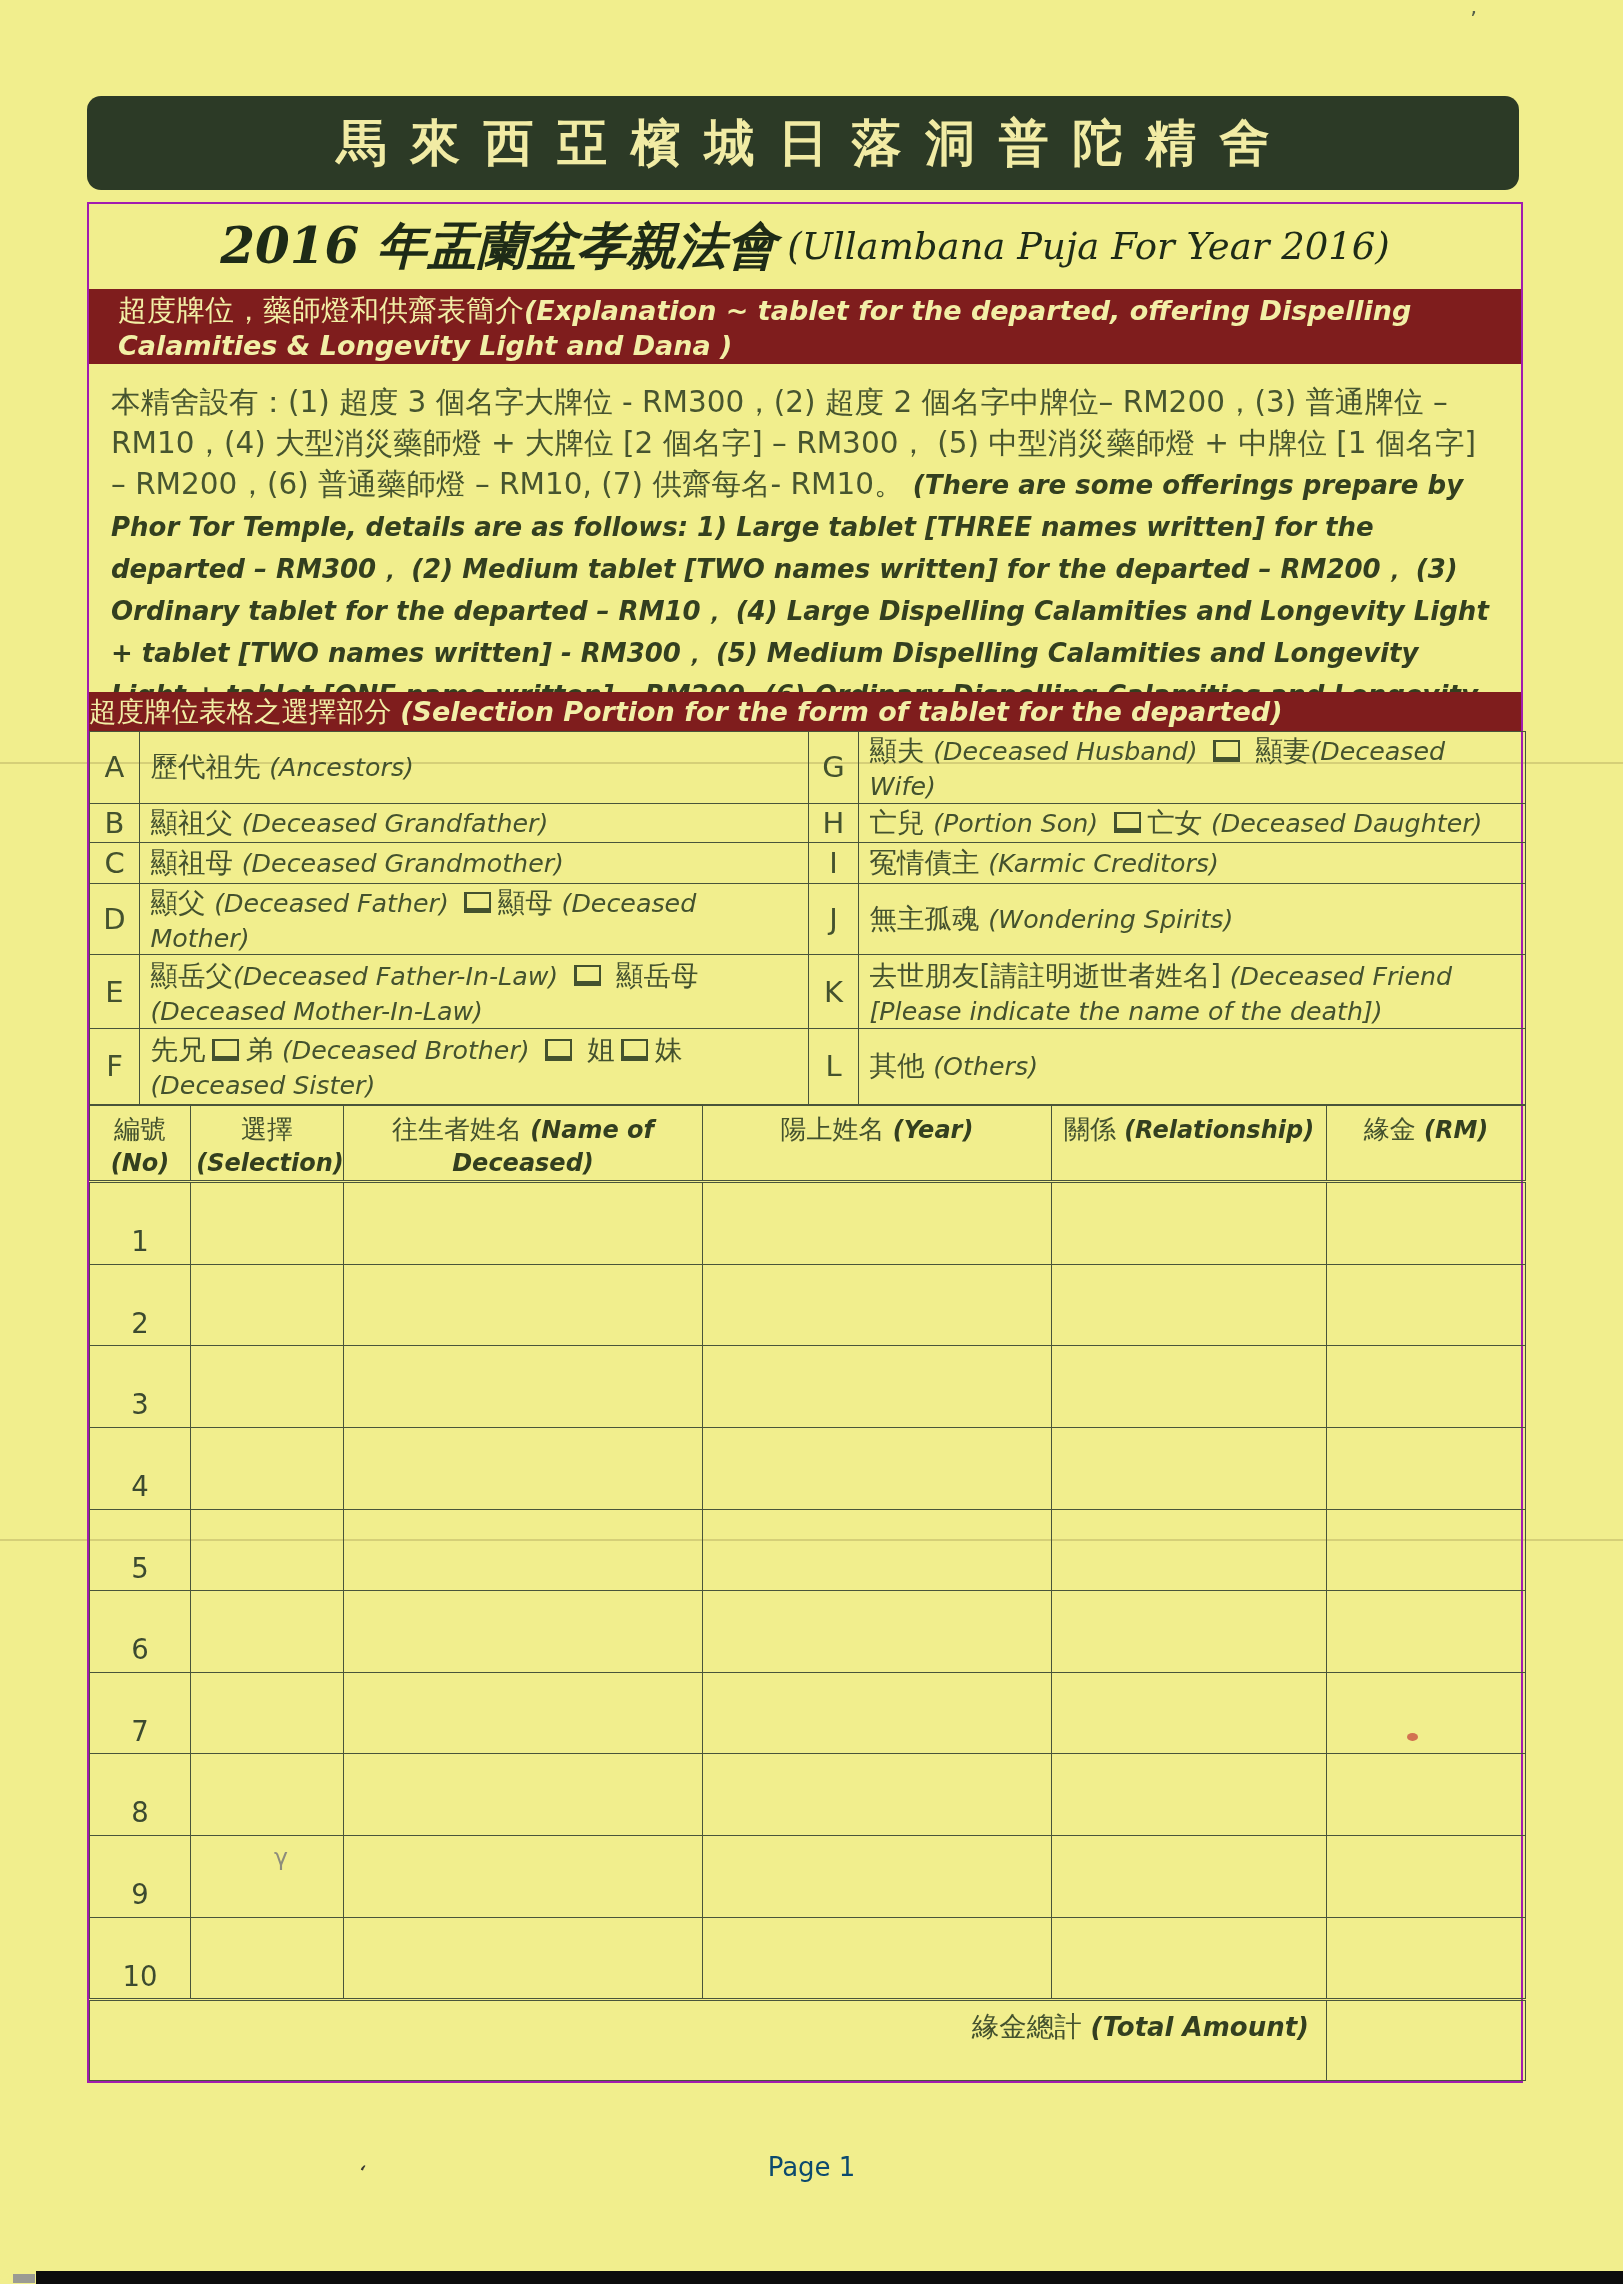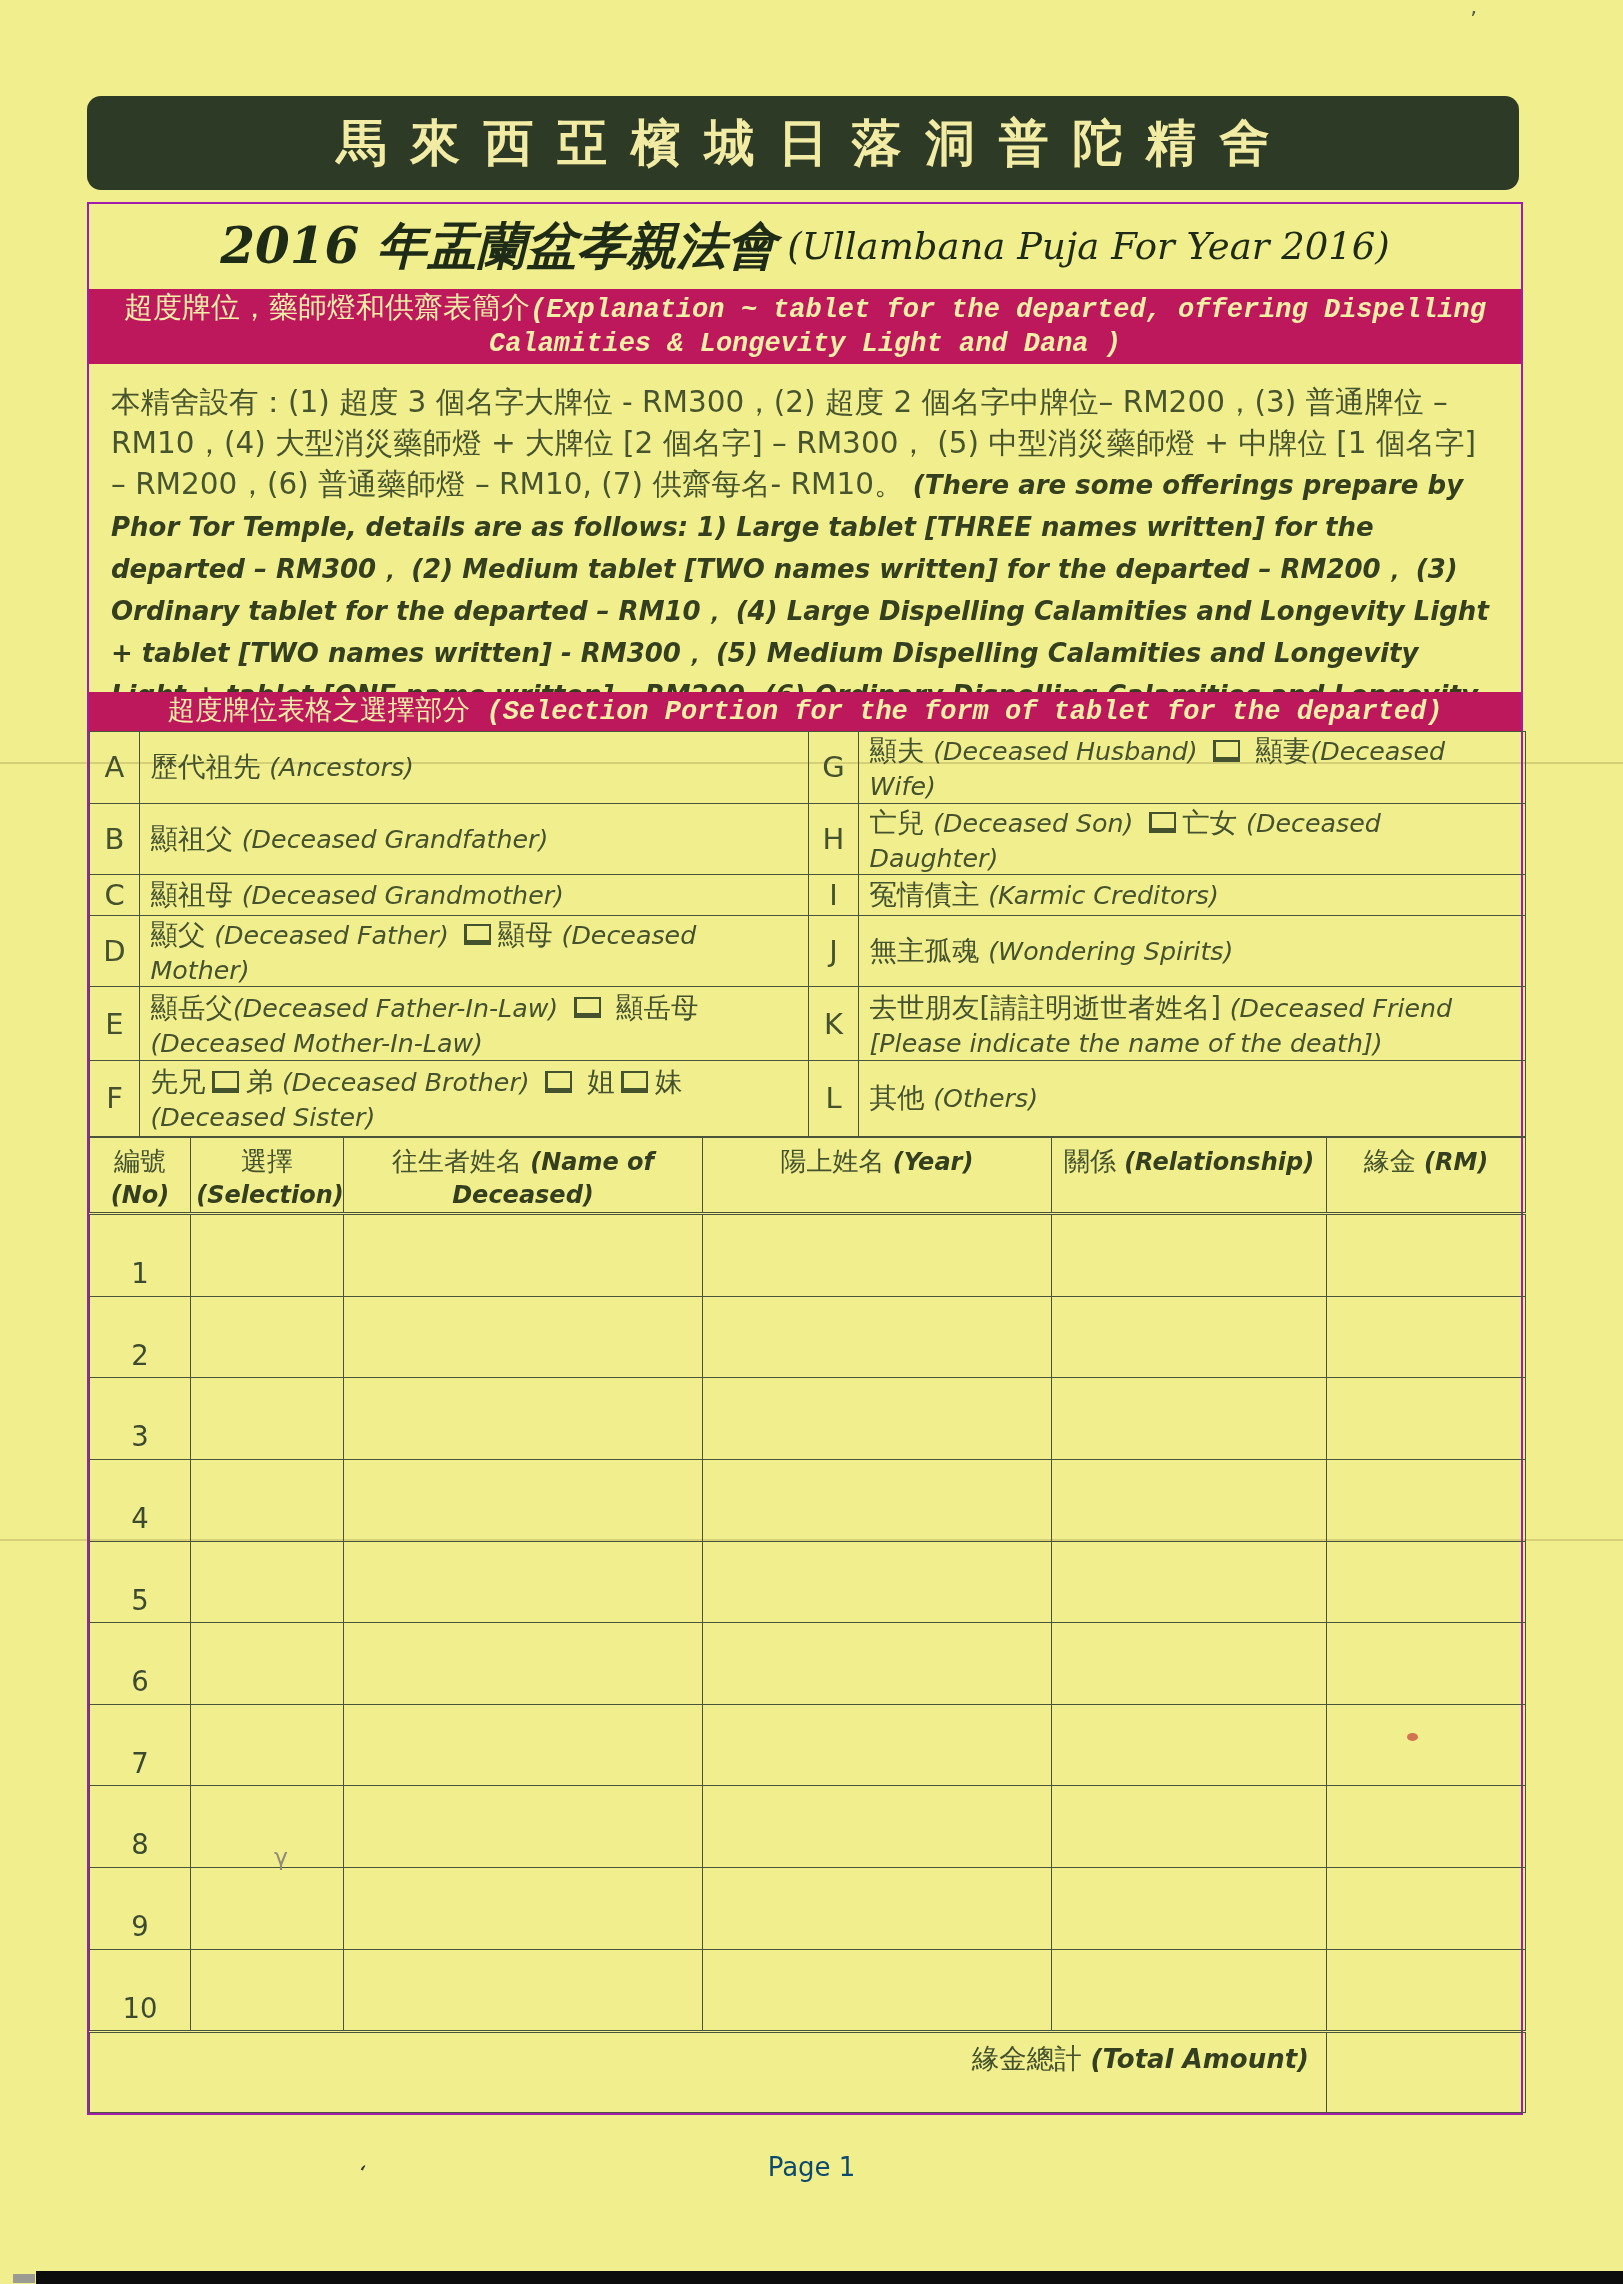--- a/index.html
+++ b/index.html
@@ -25,21 +25,21 @@
     position:absolute;left:87px;top:202px;width:1436px;
     border:2px solid #a21caf;box-sizing:border-box;background:transparent;
   }
   .titlerow{
     height:85px;display:flex;align-items:center;justify-content:center;gap:10.5px;
     white-space:nowrap;
   }
   .title-zh{font-family:"DejaVu Serif",serif;font-style:italic;font-weight:bold;
     font-size:50px;color:#1e2b17;}
   .title-en{font-family:"DejaVu Serif",serif;font-style:italic;font-size:37px;color:#1e2b17;}
-  .band{background:#be185d;color:#f2efa6;text-align:center;box-sizing:border-box;font-family:Liberation Mono, monospace;}
+  .band{background:#7f1d1d;color:#f2efa6;box-sizing:border-box;}
   .band1{min-height:75px;height:75px;padding:3.9px 29px 0;font-size:29px;line-height:34px;overflow:hidden;}
   .band-en{font-weight:bold;font-style:italic;font-size:27px;}
   .intro{height:328px;box-sizing:border-box;padding:18.4px 22px 0;font-size:29.5px;
     line-height:41px;color:#47552f;overflow:hidden;}
   .intro-en{font-weight:bold;font-style:italic;font-size:26px;color:#333f1f;}
   .band2{height:39px;line-height:39px;font-size:27.5px;}
   .band3{height:41px;line-height:41px;font-size:27.5px;}
   
   table{border-collapse:collapse;table-layout:fixed;width:100%;}
   .sel td{border:1.3px solid #49543a;padding:1.3px 10.5px;font-size:27.5px;color:#44522e;
@@ -122,21 +122,21 @@
         <tr>
       <td class="code">A</td>
       <td>歷代祖先 <i class="lat">(Ancestors)</i></td>
       <td class="code">G</td>
       <td>顯夫 <i class="lat">(Deceased Husband)</i> <span class="cbx"></span> 顯妻<i class="lat">(Deceased Wife)</i></td>
     </tr>
     <tr>
       <td class="code">B</td>
       <td>顯祖父 <i class="lat">(Deceased Grandfather)</i></td>
       <td class="code">H</td>
-      <td>亡兒 <i class="lat">(Deceased Son)</i> <span class="cbx"></span>亡女 <i class="lat">(Deceased Daughter)</i></td>
+      <td>亡兒 <i class="lat">(Portion Son)</i> <span class="cbx"></span>亡女 <i class="lat">(Deceased Daughter)</i></td>
     </tr>
     <tr>
       <td class="code">C</td>
       <td>顯祖母 <i class="lat">(Deceased Grandmother)</i></td>
       <td class="code">I</td>
       <td>冤情債主 <i class="lat">(Karmic Creditors)</i></td>
     </tr>
     <tr>
       <td class="code">D</td>
       <td>顯父 <i class="lat">(Deceased Father)</i> <span class="cbx"></span>顯母 <i class="lat">(Deceased Mother)</i></td>

